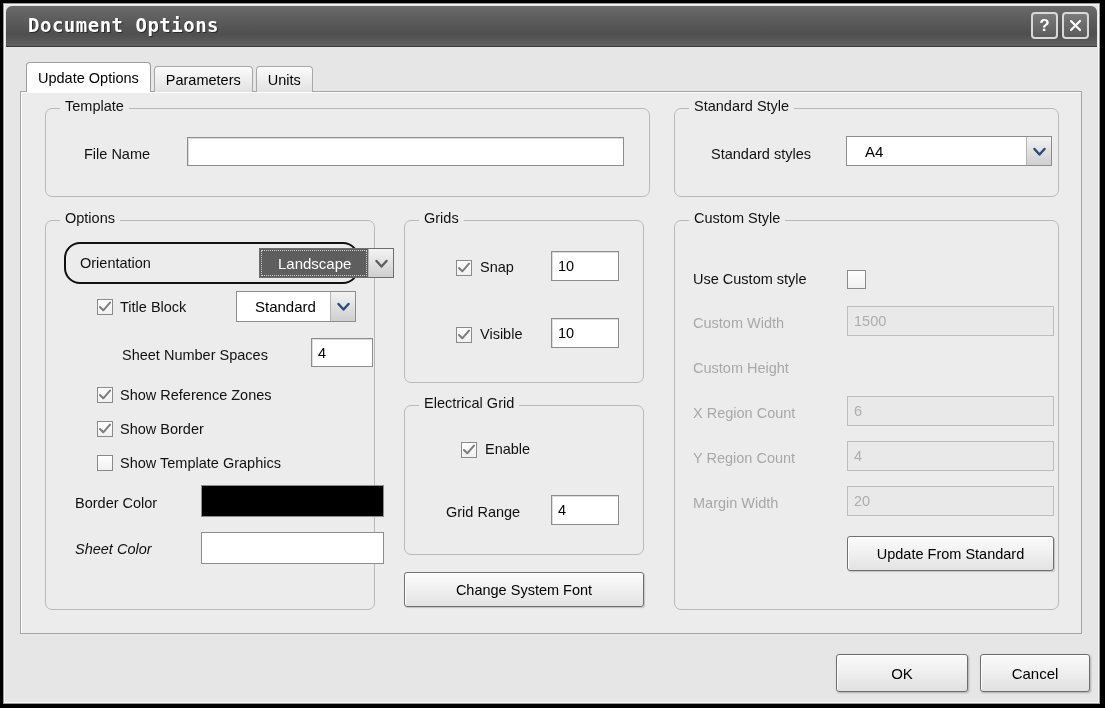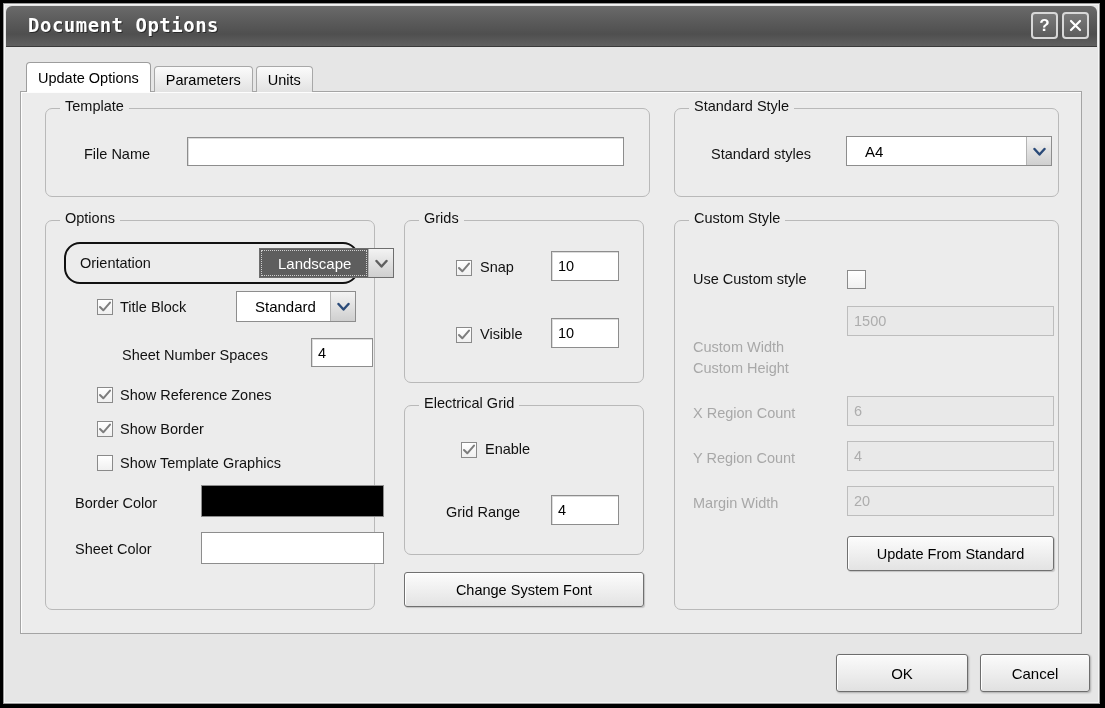--- a/index.html
+++ b/index.html
@@ -268,21 +268,21 @@
         </svg>
       </div>
       <div class="lbl" style="left:74px;top:200px;">Show Border</div>
 
       <div class="cbx" style="left:51px;top:234px;"></div>
       <div class="lbl" style="left:74px;top:234px;">Show Template Graphics</div>
 
       <div class="lbl" style="left:29px;top:274px;">Border Color</div>
       <div class="swatch" id="border-swatch" style="left: 155px; top: 264px; width: 183px; height: 32px; background: rgb(0, 0, 0);"></div>
 
-      <div class="lbl" style="left:29px;top:320px;">Sheet Color</div>
+      <div class="lbl" style="left:29px;top:320px;font-style:italic;">Sheet Color</div>
       <div class="swatch" id="sheet-swatch" style="left: 155px; top: 311px; width: 183px; height: 32px; background: rgb(255, 255, 255);"></div>
     </div>
 
     <div class="group" style="left:383px;top:128px;width:240px;height:163px;">
       <div class="group-title">Grids</div>
 
       <div class="cbx" style="left:51px;top:39px;">
         <svg width="12" height="12" viewBox="0 0 12 12">
           <path d="M1 6 L4.3 9.3 L11 1.6" stroke="#7d7d7d" stroke-width="2" fill="none" stroke-linecap="round" stroke-linejoin="round"></path>
         </svg>
@@ -314,21 +314,21 @@
     </div>
 
     <div class="btn" style="left:383px;top:480px;width:240px;height:35px;">Change System Font</div>
 
     <div class="group" style="left:653px;top:128px;width:385px;height:390px;">
       <div class="group-title">Custom Style</div>
 
       <div class="lbl" style="left:18px;top:50px;">Use Custom style</div>
       <div class="cbx" style="left:172px;top:49px;width:19px;height:19px;"></div>
 
-      <div class="lbl dis" style="left:18px;top:94px;margin-top:24px;">Custom Width</div>
+      <div class="lbl dis" style="left:18px;top:94px;">Custom Width</div>
       <div class="txt dis" style="left:172px;top:85px;width:207px;height:30px;">1500</div>
 
       <div class="lbl dis" style="left:18px;top:139px;">Custom Height</div>
 
       <div class="lbl dis" style="left:18px;top:184px;">X Region Count</div>
       <div class="txt dis" style="left:172px;top:175px;width:207px;height:30px;">6</div>
 
       <div class="lbl dis" style="left:18px;top:229px;">Y Region Count</div>
       <div class="txt dis" style="left:172px;top:220px;width:207px;height:30px;">4</div>
 

